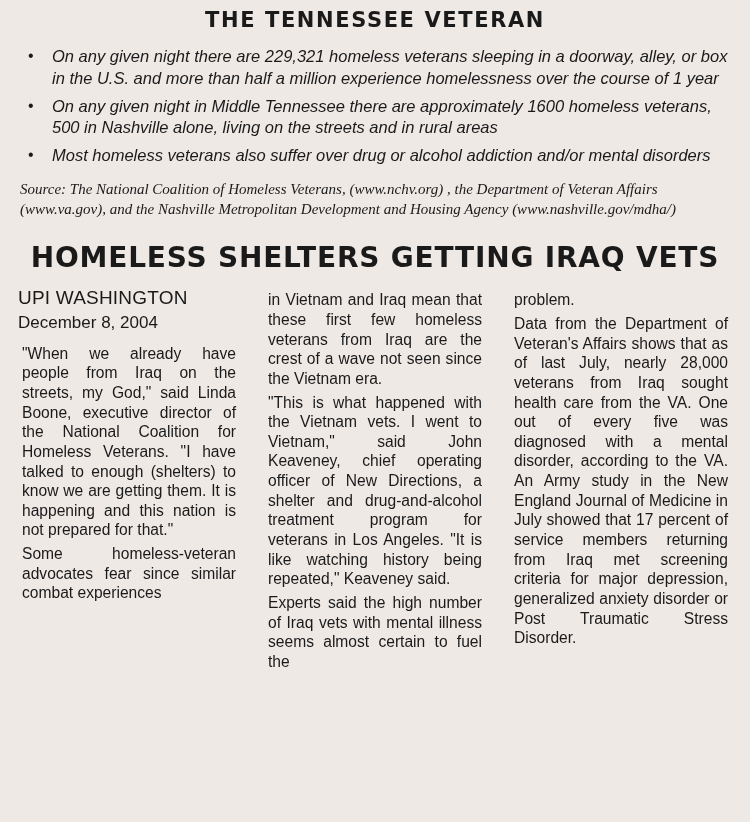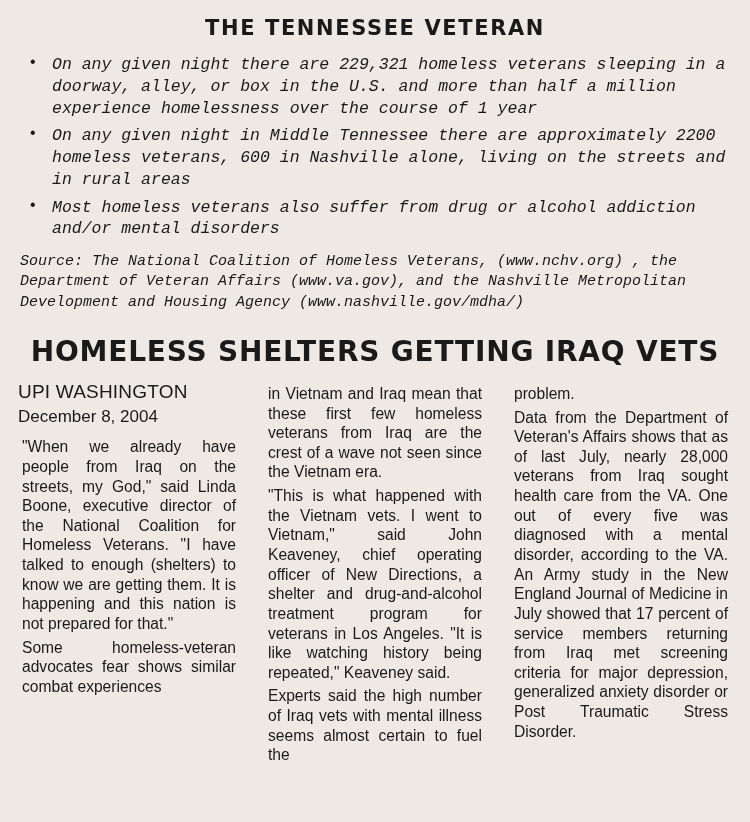--- a/index.html
+++ b/index.html
@@ -12,21 +12,21 @@
     background: #efe9e6;
     font-family: "Liberation Sans", sans-serif;
     color: #1a1a1a;
     overflow: hidden;
     position: relative;
   }
   .page {
     width: 750px;
     height: 822px;
     box-sizing: border-box;
-    padding: 10px 18px 0 18px;
+    padding: 2px 18px 0 18px;
     position: relative;
   }
   
   .masthead {
     text-align: center;
     font-weight: bold;
     font-size: 21px;
     letter-spacing: 1.6px;
     margin: 6px 0 14px 0;
     font-family: "DejaVu Sans", sans-serif;
@@ -41,35 +41,35 @@
   }
   ul.facts {
     list-style: none;
     margin: 0;
     padding: 0 0 0 6px;
   }
   ul.facts li {
     position: relative;
     padding-left: 28px;
     margin-bottom: 6px;
-    font-family: Liberation Mono, monospace;
+    font-family: Liberation Sans, sans-serif;
     font-style: italic;
     font-size: 16.5px;
     line-height: 1.32;
   }
   ul.facts li::before {
     content: "\2022";
     position: absolute;
     left: 4px;
     top: -1px;
     font-size: 16px;
     font-style: normal;
   }
   .source {
-    font-family: Liberation Mono, monospace;
+    font-family: Liberation Serif, serif;
     font-style: italic;
     font-size: 15px;
     line-height: 1.35;
     margin: 12px 0 0 2px;
   }
   
   .headline {
     text-align: center;
     font-weight: bold;
     font-size: 28px;
@@ -108,35 +108,35 @@
 </head>
 <body>
 
 <div class="page">
 
   <div class="masthead">THE TENNESSEE VETERAN</div>
 
 
   <ul class="facts">
     <li>On any given night there are 229,321 homeless veterans sleeping in a doorway, alley, or box in the U.S. and more than half a million experience homelessness over the course of 1 year</li>
-    <li>On any given night in Middle Tennessee there are approximately 2200 homeless veterans, 600 in Nashville alone, living on the streets and in rural areas</li>
-    <li>Most homeless veterans also suffer from drug or alcohol addiction and/or mental disorders</li>
+    <li>On any given night in Middle Tennessee there are approximately 1600 homeless veterans, 500 in Nashville alone, living on the streets and in rural areas</li>
+    <li>Most homeless veterans also suffer over drug or alcohol addiction and/or mental disorders</li>
   </ul>
 
   <div class="source">Source: The National Coalition of Homeless Veterans, (www.nchv.org) , the Department of Veteran Affairs (www.va.gov), and the Nashville Metropolitan Development and Housing Agency (www.nashville.gov/mdha/)</div>
 
   <div class="headline">HOMELESS SHELTERS GETTING IRAQ VETS</div>
 
   <div class="columns">
 
     <div class="col">
       <div class="byline">UPI WASHINGTON</div>
       <div class="dateline">December 8, 2004</div>
       <p>"When we already have people from Iraq on the streets, my God," said Linda Boone, executive director of the National Coalition for Homeless Veterans. "I have talked to enough (shelters) to know we are getting them. It is happening and this nation is not prepared for that."</p>
-      <p>Some homeless-veteran advocates fear shows similar combat experiences</p>
+      <p>Some homeless-veteran advocates fear since similar combat experiences</p>
     </div>
 
     <div class="col">
       <p>in Vietnam and Iraq mean that these first few homeless veterans from Iraq are the crest of a wave not seen since the Vietnam era.</p>
       <p>"This is what happened with the Vietnam vets. I went to Vietnam," said John Keaveney, chief operating officer of New Directions, a shelter and drug-and-alcohol treatment program for veterans in Los Angeles. "It is like watching history being repeated," Keaveney said.</p>
       <p>Experts said the high number of Iraq vets with mental illness seems almost certain to fuel the</p>
     </div>
 
     <div class="col">
       <p>problem.</p>

